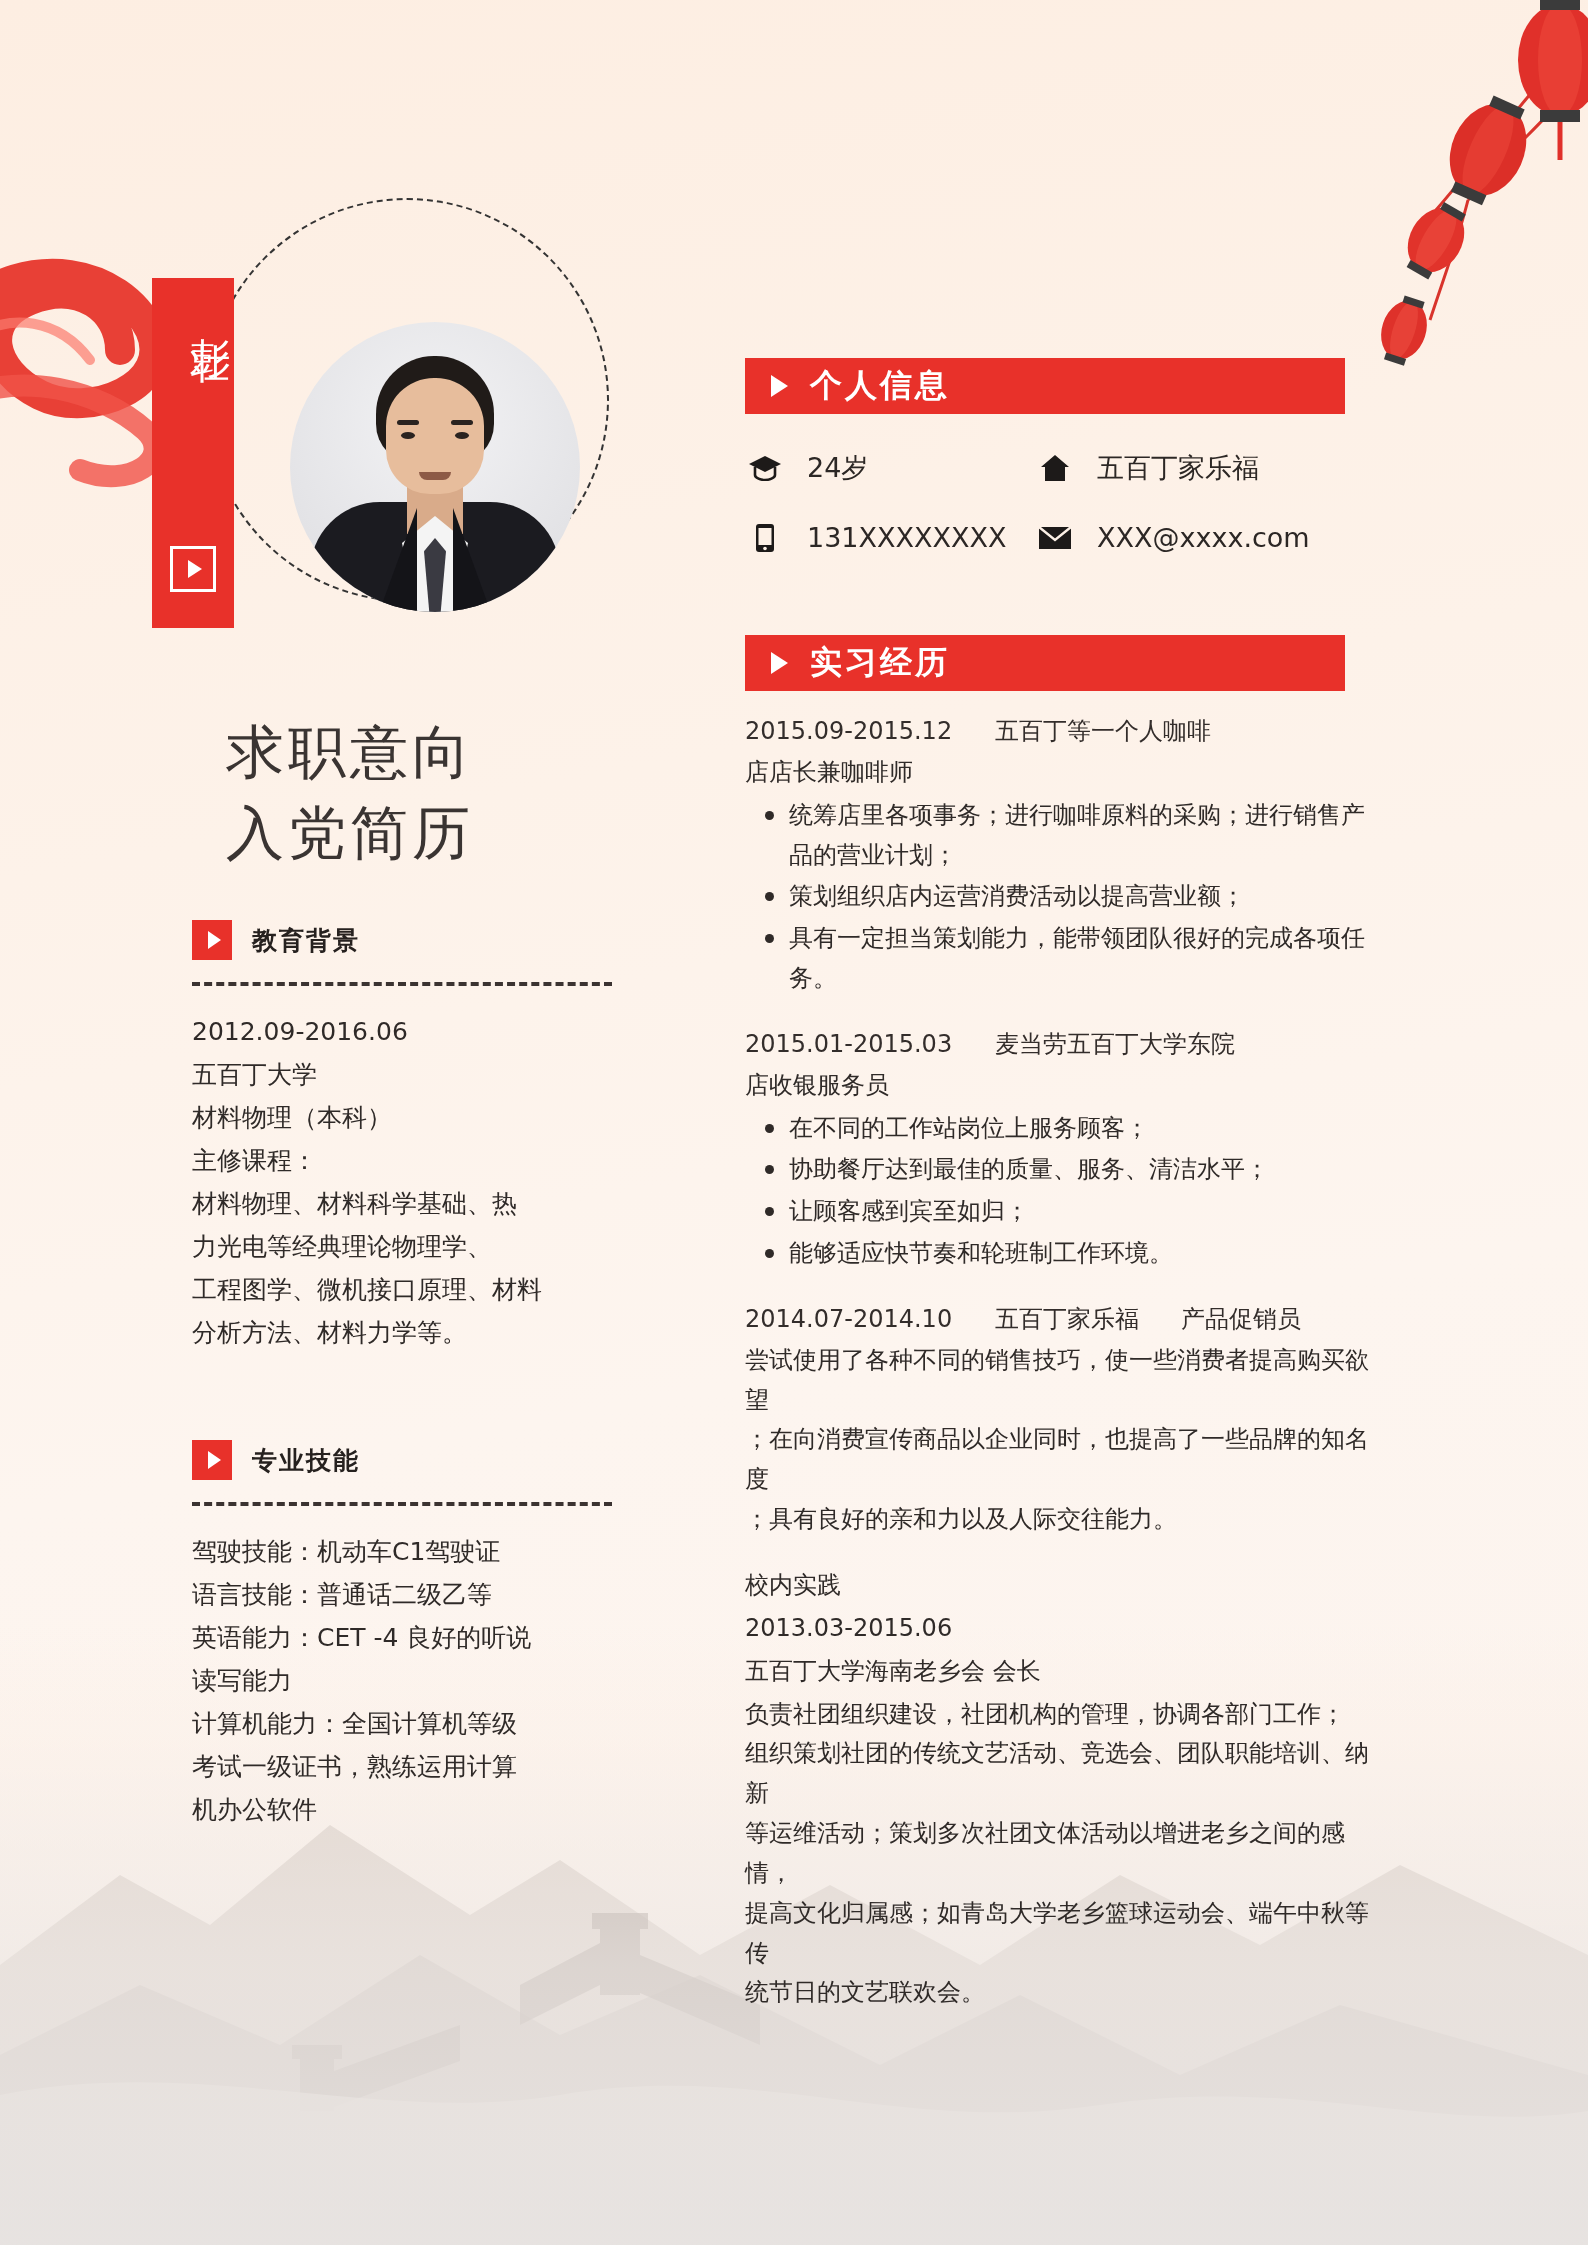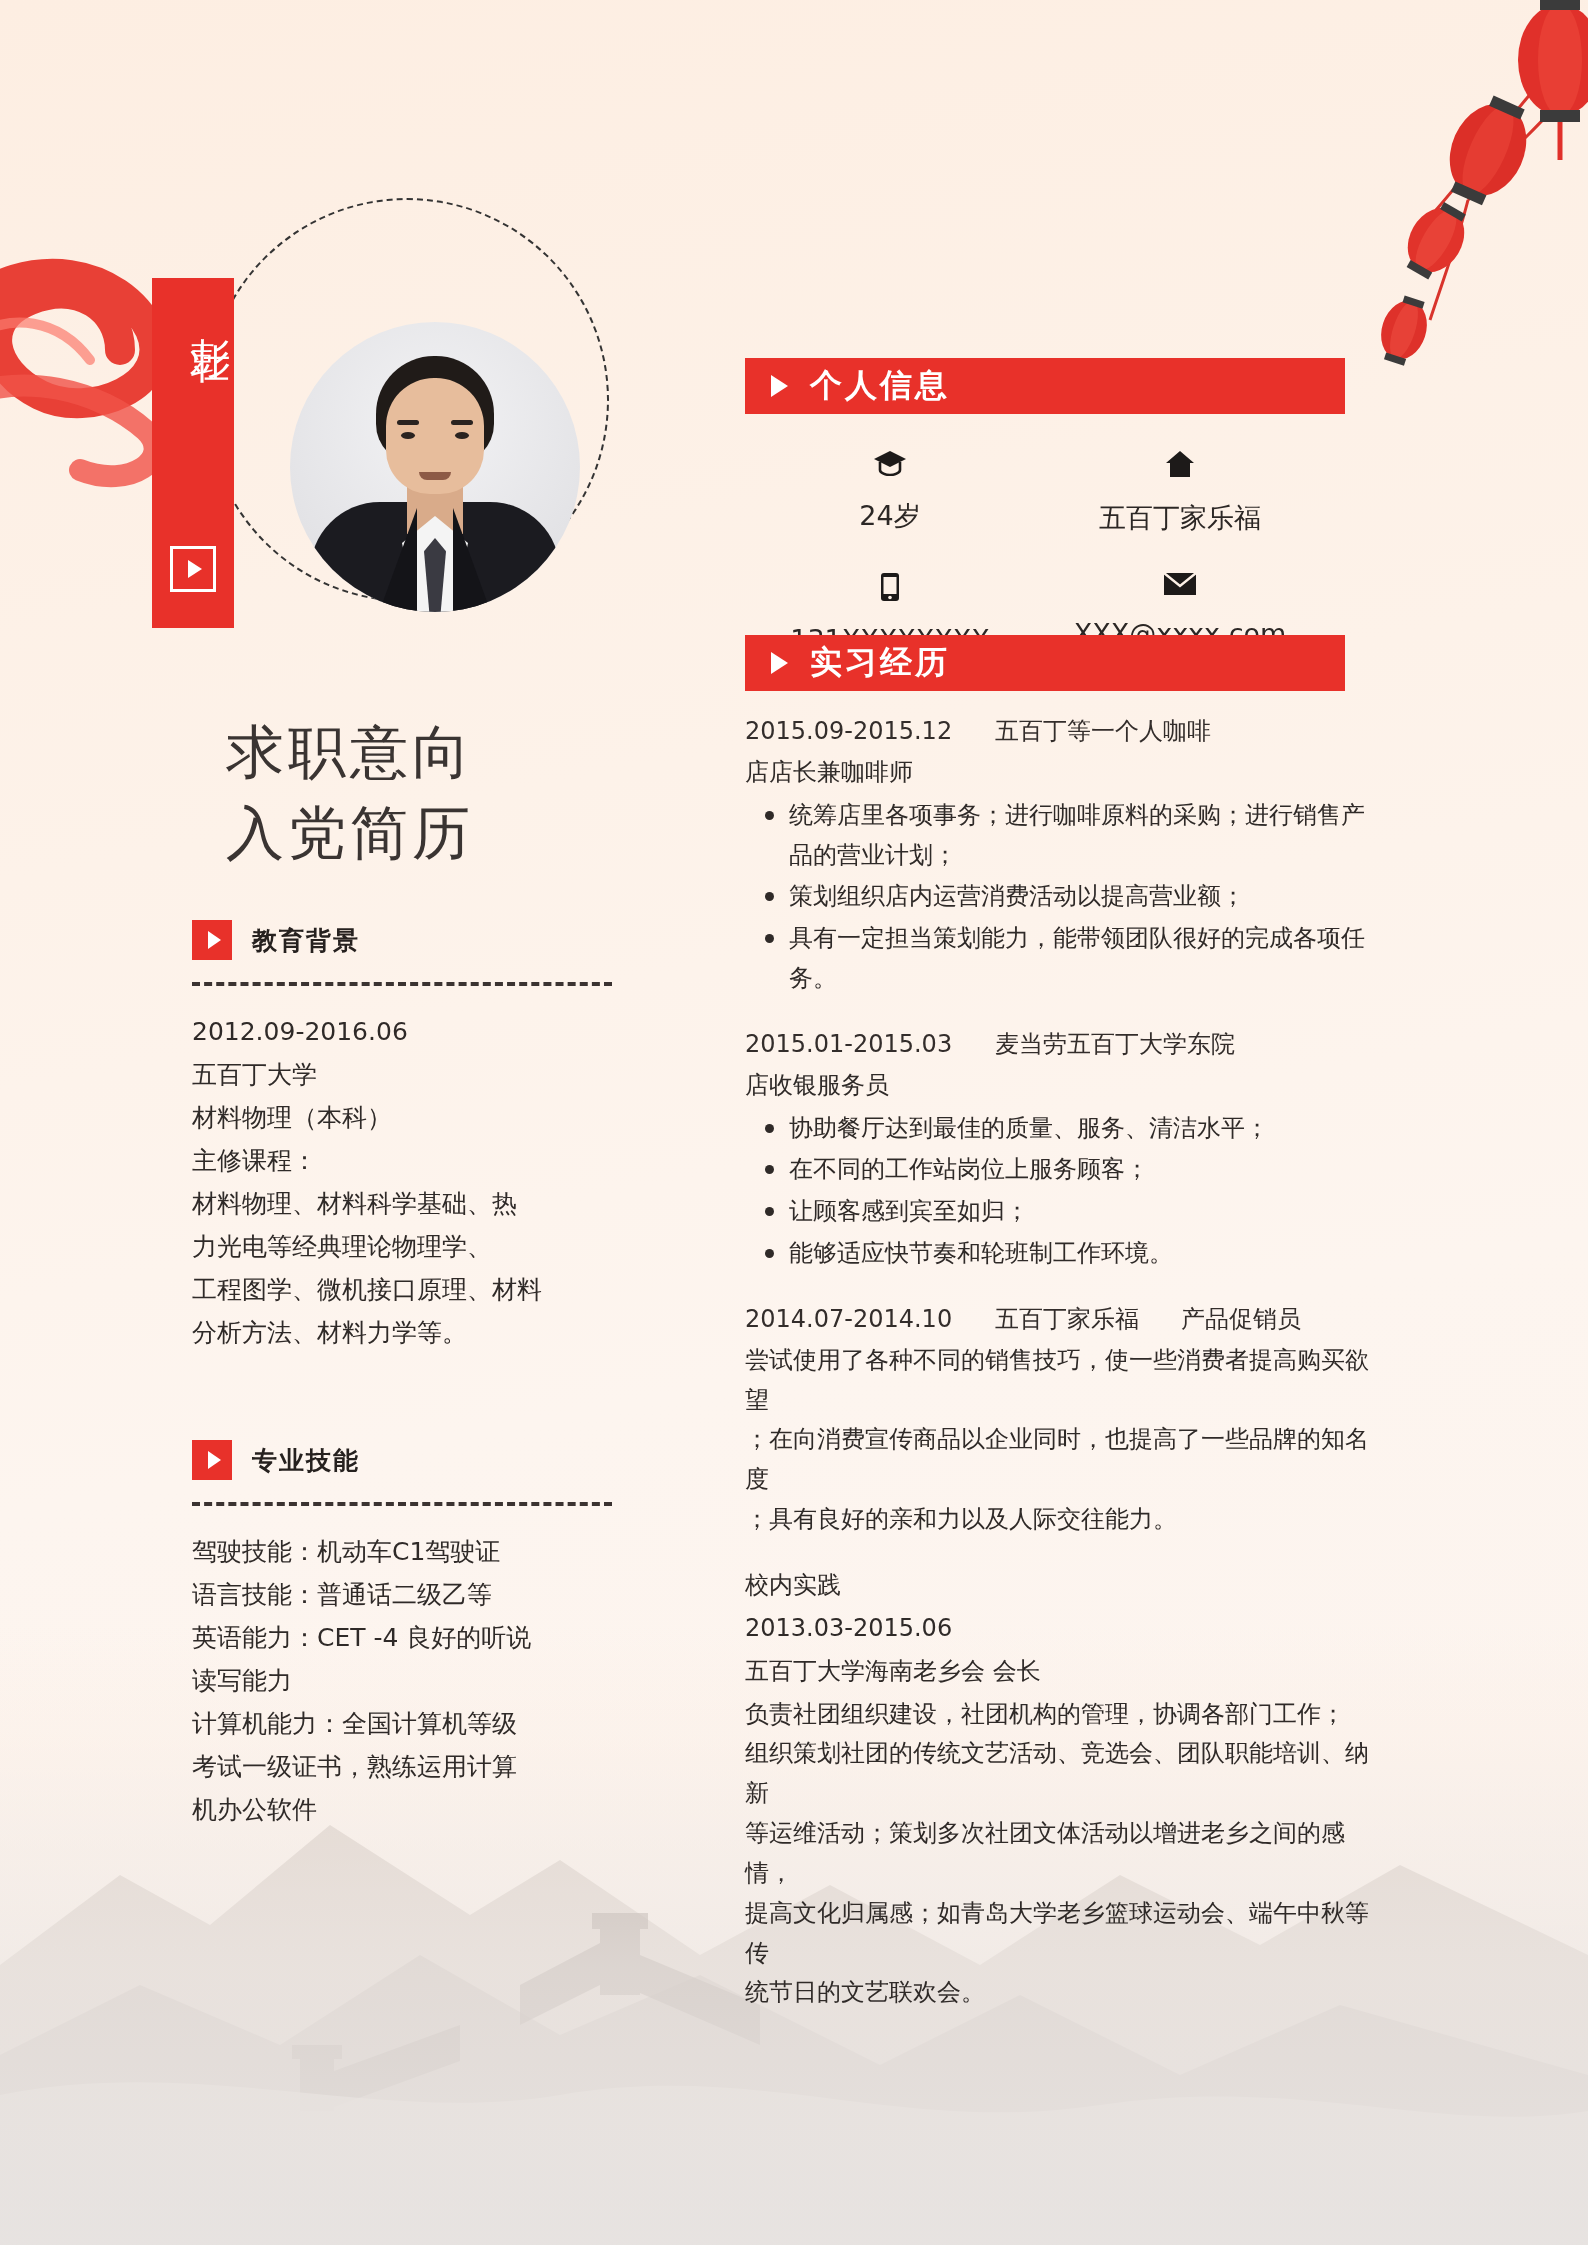--- a/index.html
+++ b/index.html
@@ -318,21 +318,20 @@
     grid-template-columns: 290px 290px;
     grid-row-gap: 36px;
   }
   .info-item {
     display: flex;
     align-items: center;
     gap: 22px;
     font-size: 27px;
     color: #2c2725;
     font-family: "DejaVu Sans", sans-serif;
-    flex-direction: column;
   }
   .info-item .ico {
     width: 40px;
     display: flex;
     justify-content: center;
     align-items: center;
     color: #1d1a19;
     flex: none;
   }
 
@@ -580,22 +579,22 @@
           <li>具有一定担当策划能力，能带领团队很好的完成各项任务。</li>
         </ul>
       </div>
 
       <div class="exp-block">
         <div class="exp-head">
           <span class="date">2015.01-2015.03</span><span class="org">麦当劳五百丁大学东院</span>
         </div>
         <div class="exp-sub">店收银服务员</div>
         <ul class="exp-list">
+          <li>在不同的工作站岗位上服务顾客；</li>
           <li>协助餐厅达到最佳的质量、服务、清洁水平；</li>
-          <li>在不同的工作站岗位上服务顾客；</li>
           <li>让顾客感到宾至如归；</li>
           <li>能够适应快节奏和轮班制工作环境。</li>
         </ul>
       </div>
 
       <div class="exp-block">
         <div class="exp-head">
           <span class="date">2014.07-2014.10</span><span class="org">五百丁家乐福</span><span>产品促销员</span>
         </div>
         <div class="exp-para">尝试使用了各种不同的销售技巧，使一些消费者提高购买欲望

